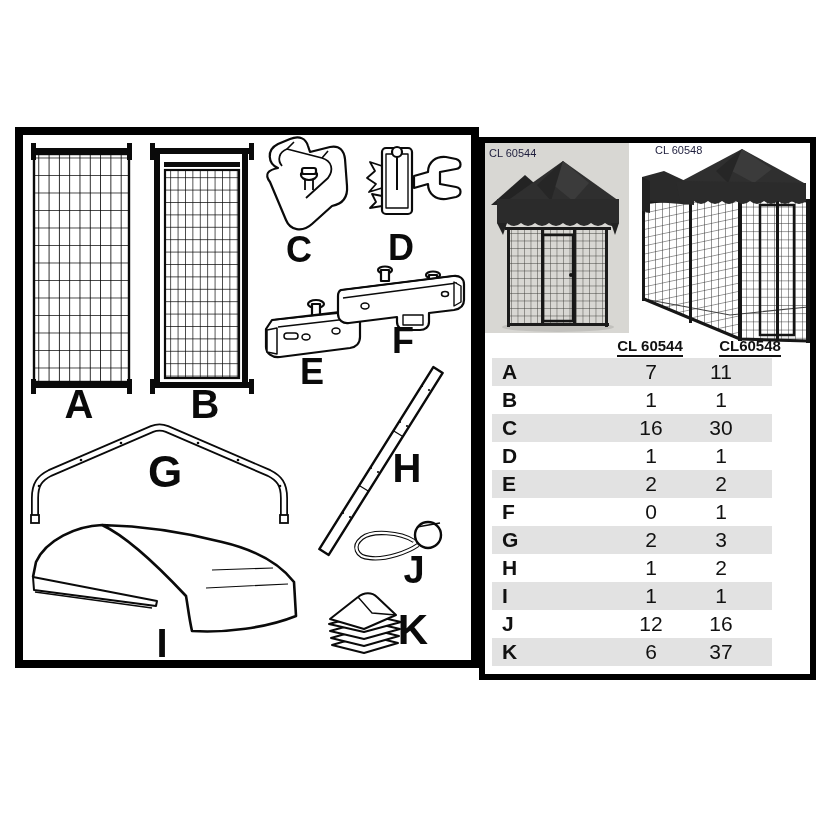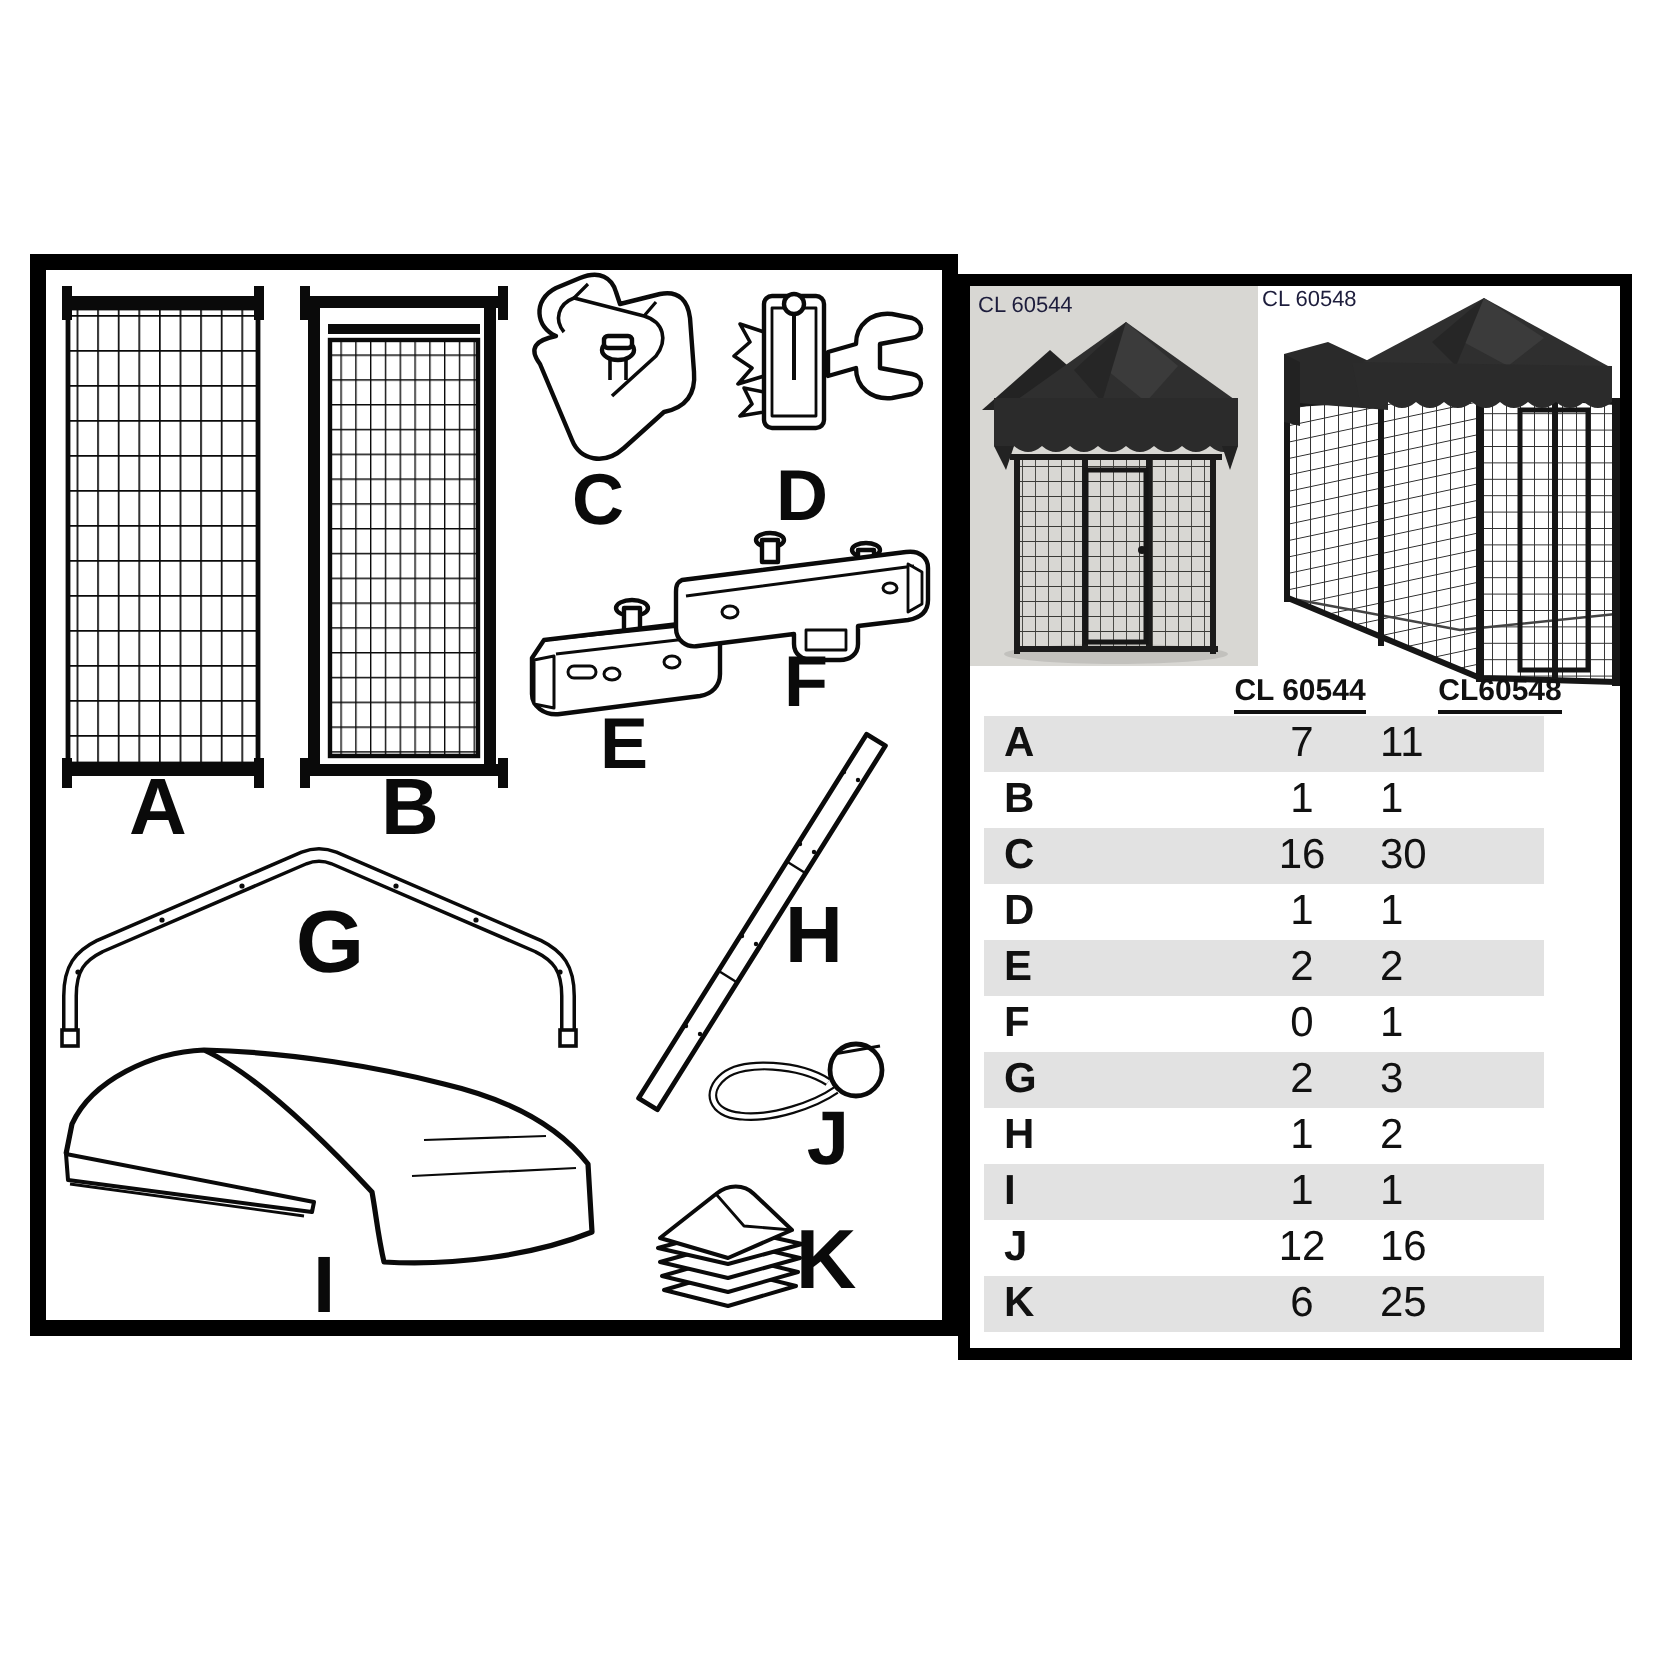--- a/index.html
+++ b/index.html
@@ -14,21 +14,21 @@
   .photo1{left:485px;top:143px;width:144px;height:190px;}
   .photo-label{position:absolute;font-size:11px;font-weight:400;color:#1d1d3c;line-height:1;}
   .tbl-header{position:absolute;top:337px;height:20px;font-size:15px;font-weight:700;
               text-align:center;color:#111;}
   .tbl-header span{display:inline-block;border-bottom:2px solid #111;padding-bottom:1px;}
   .table{position:absolute;left:492px;top:358px;width:280px;}
   .table-row{display:flex;height:28px;align-items:center;}
   .table-row:nth-child(odd){background:#e2e2e2;}
   .row-letter{width:128px;padding-left:10px;font-weight:800;font-size:21px;box-sizing:border-box;}
   .row-v1{width:62px;text-align:center;font-size:21px;font-weight:500;}
-  .row-v2{width:62px;margin-left:8px;text-align:left;font-size:21px;font-weight:500;}
+  .row-v2{width:62px;margin-left:8px;text-align:center;font-size:21px;font-weight:500;}
   svg{display:block;}
 </style>
 </head>
 <body>
 
 <div class="canvas">
 
   <div class="box left-box"></div>
   <div class="box right-box"></div>
 
@@ -232,21 +232,21 @@
     <rect x="126" y="64" width="34" height="130" fill="none" stroke="#141414" stroke-width="2.5"></rect>
     <path d="M10,60 L106,55 M106,56 L174,60" stroke="#161616" stroke-width="3" fill="none"></path>
     <path d="M10,158 L106,198 M106,198 L174,200" stroke="#161616" stroke-width="3" fill="none"></path>
     <polygon points="8,36 30,30 60,44 60,64 8,60" fill="#2a2a2a"></polygon>
     <polygon points="8,36 8,70 16,72 16,40" fill="#222222"></polygon>
     <polygon points="44,42 108,8 170,42" fill="#2f2f2f"></polygon>
     <polygon points="108,8 138,28 120,42 94,28" fill="#3b3b3b"></polygon>
     <polygon points="108,8 82,30 94,42" fill="#262626"></polygon>
     <path d="M42,40 L172,42 L172,60 Q165,66 158,60 Q151,66 144,60 Q137,66 130,60 Q123,66 116,60 Q109,66 102,60 Q95,66 88,60 Q81,66 74,60 Q67,66 60,60 Q53,66 46,60 Z" fill="#2b2b2b"></path>
   </svg>
-  <div class="photo-label" style="left:631px;top:145px;">CL 60548</div>
+  <div class="photo-label" style="left:655px;top:145px;">CL 60548</div>
 
   <div class="tbl-header" style="left:612px;width:76px;">
     <span>CL 60544</span>
   </div>
   <div class="tbl-header" style="left:712px;width:76px;">
     <span>CL60548</span>
   </div>
 
   <div class="table">
     <div class="table-row">
@@ -295,17 +295,17 @@
       <div class="row-v2">1</div>
     </div>
     <div class="table-row">
       <div class="row-letter">J</div>
       <div class="row-v1">12</div>
       <div class="row-v2">16</div>
     </div>
     <div class="table-row">
       <div class="row-letter">K</div>
       <div class="row-v1">6</div>
-      <div class="row-v2">25</div>
+      <div class="row-v2">37</div>
     </div>
   </div>
 
 </div>
 
 </body></html>

